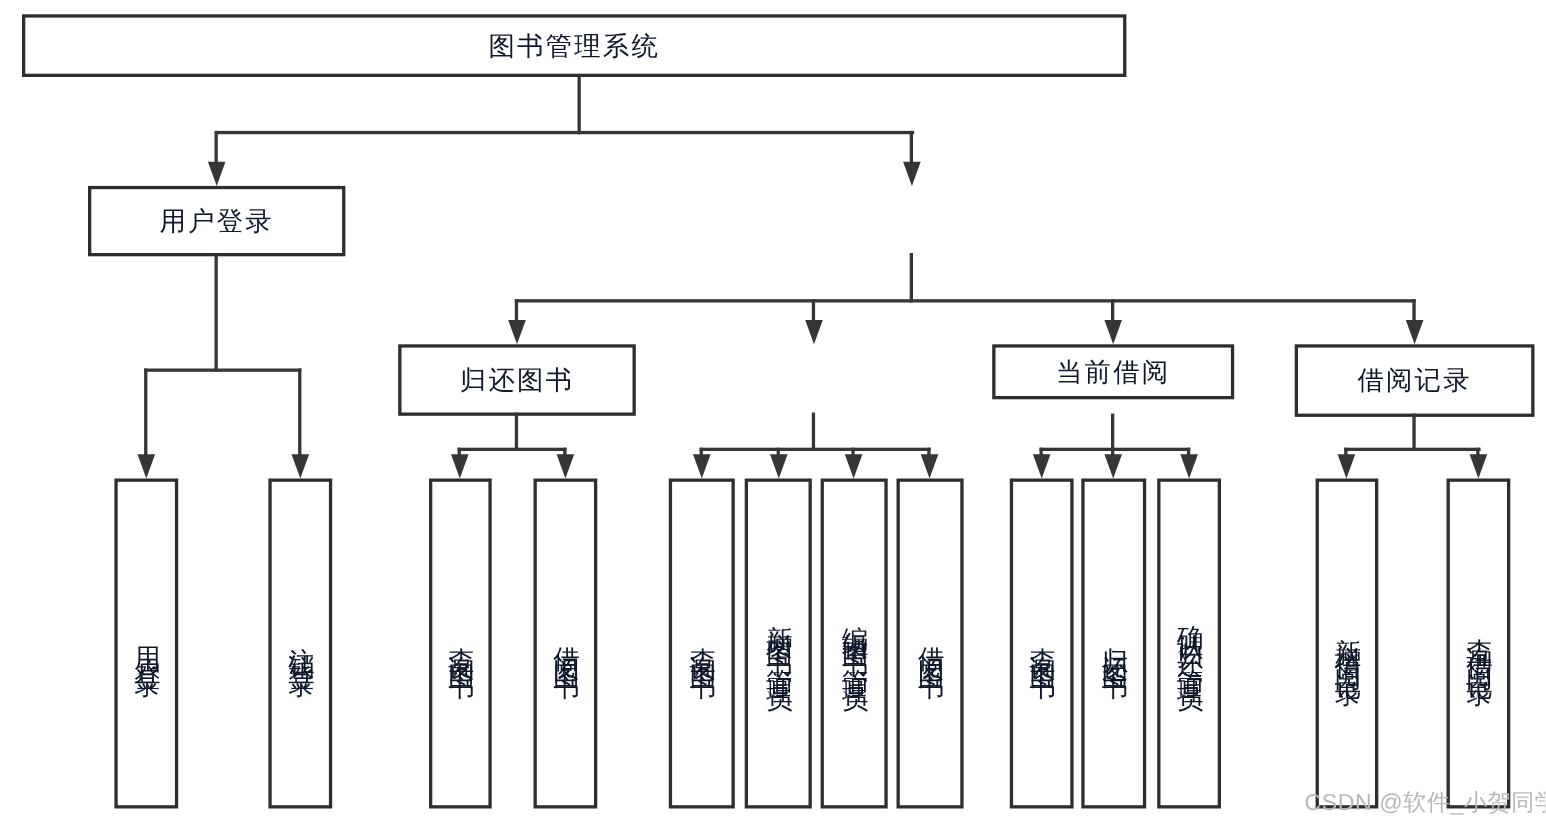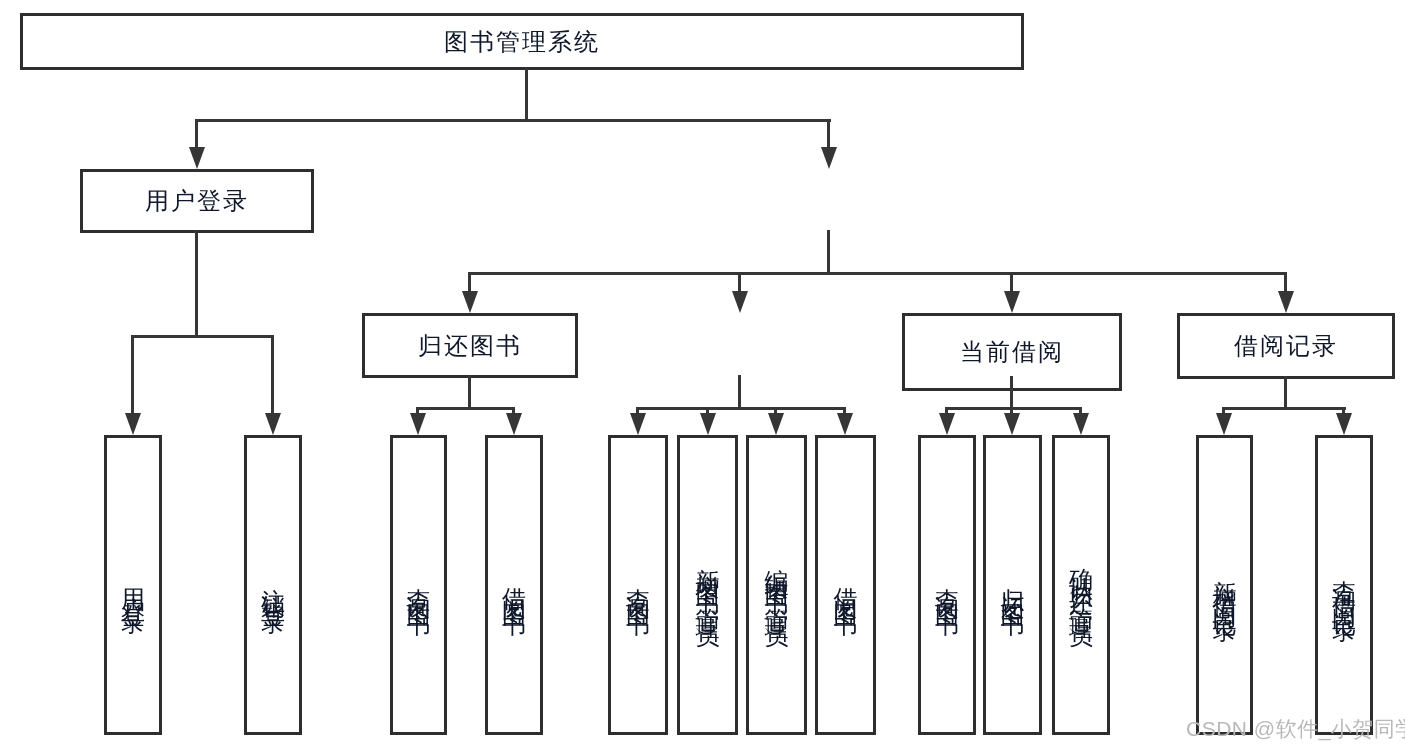--- a/index.html
+++ b/index.html
@@ -63,21 +63,21 @@
   <div class="stem" style="left:1010px; top:272px; height:23px;"></div>
   <div class="stem" style="left:1284px; top:272px; height:23px;"></div>
   <div class="arrow" style="left:462px; top:291px;"></div>
   <div class="arrow" style="left:732px; top:291px;"></div>
   <div class="arrow" style="left:1004px; top:291px;"></div>
   <div class="arrow" style="left:1278px; top:291px;"></div>
 
   <div class="box hbox" style="left:362px; top:313px; width:216px; height:65px;">
     <span>归还图书</span>
   </div>
-  <div class="box hbox" style="left:902px; top:313px; width:220px; height:78px;font-family:Liberation Mono, monospace;">
+  <div class="box hbox" style="left:902px; top:313px; width:220px; height:50px;font-family:Liberation Mono, monospace;">
     <span>当前借阅</span>
   </div>
   <div class="box hbox" style="left:1177px; top:313px; width:218px; height:66px;">
     <span>借阅记录</span>
   </div>
 
   <div class="vline" style="left:468px; top:375px; height:35px;"></div>
   <div class="hline" style="left:416px; top:407px; width:99px;"></div>
   <div class="stem" style="left:416px; top:407px; height:10px;"></div>
   <div class="stem" style="left:512px; top:407px; height:10px;"></div>

